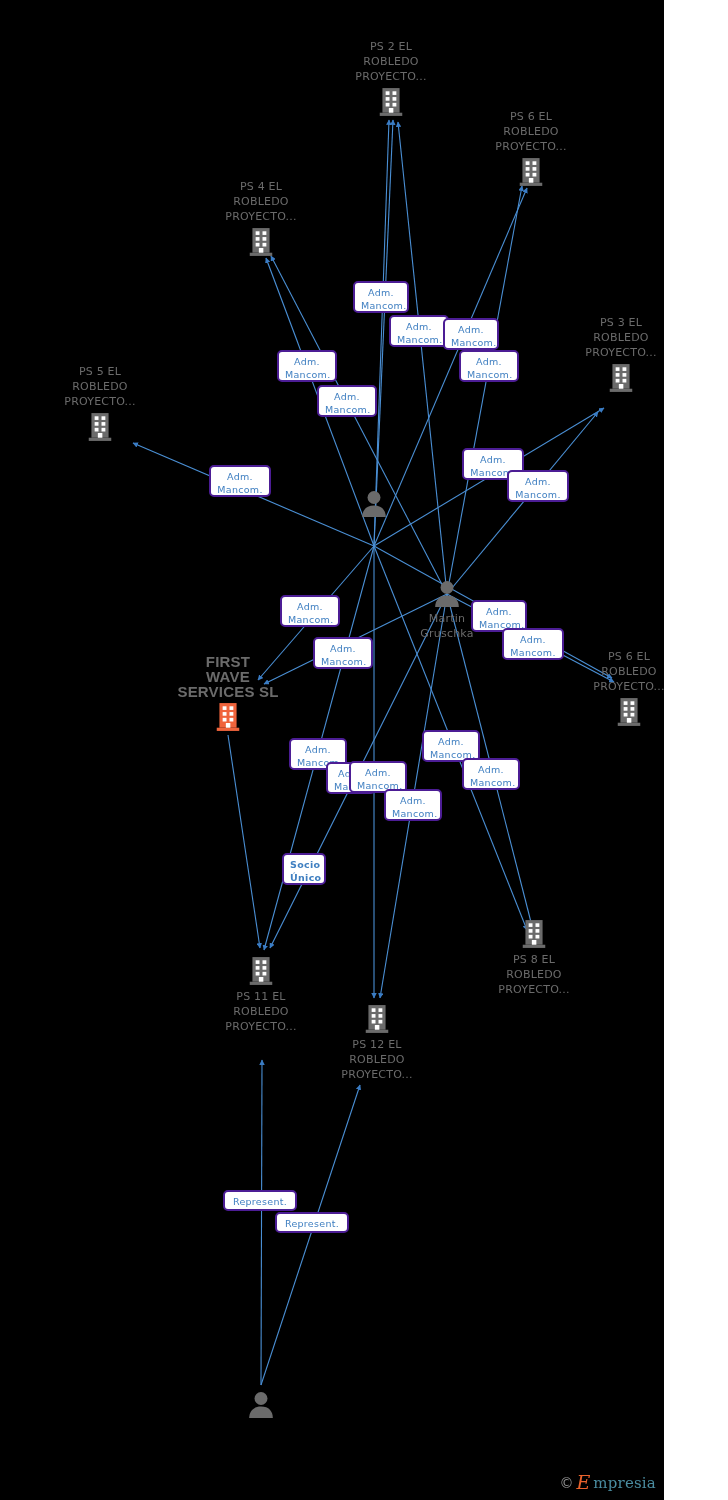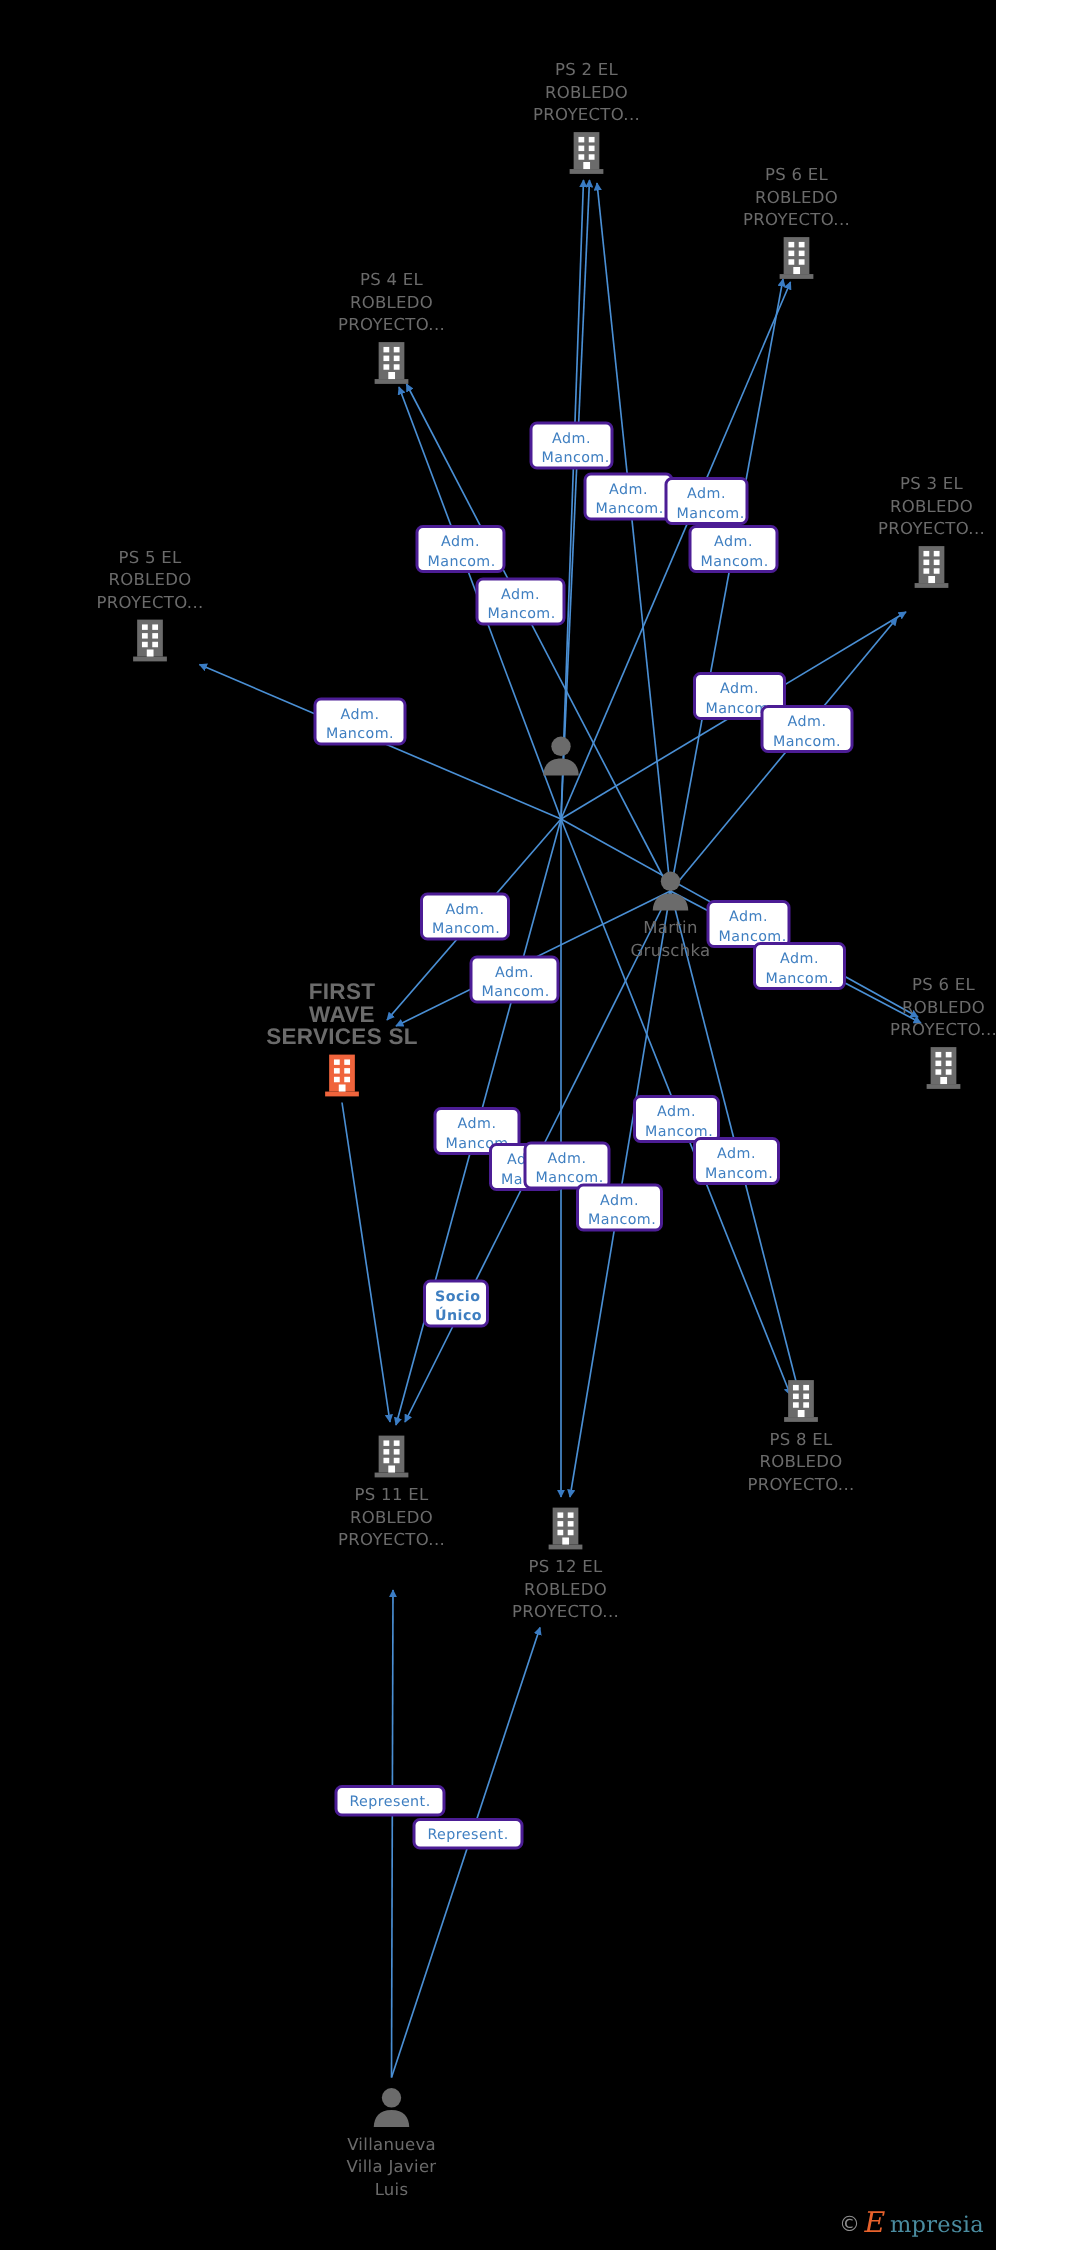--- a/index.html
+++ b/index.html
@@ -302,23 +302,20 @@
           </svg></div>
         <div class="node-label">PS 12 EL
 ROBLEDO
 PROYECTO...</div>
       </div>
       <div class="node label-below" style="left: 261px; top: 1391px;">
         <div class="node-glyph"><svg width="28" height="28" viewBox="0 0 26 26" xmlns="http://www.w3.org/2000/svg">
             <circle cx="13" cy="7" r="6" fill="#6b6b6b"></circle>
             <path d="M13 14.5 C5.5 14.5 2.2 19 2 25 L24 25 C23.8 19 20.5 14.5 13 14.5 Z" fill="#6b6b6b"></path>
           </svg></div>
-        <div class="node-label">Villanueva
-Villa Javier
-Luis</div>
       </div>
     </div>
   <div id="label-layer">
       <div class="edge-label" style="left: 353px; top: 281px; width: 56px; height: 32px;">Adm.
 Mancom.</div>
       <div class="edge-label" style="left: 389px; top: 315px; width: 60px; height: 32px;">Adm.
 Mancom.</div>
       <div class="edge-label" style="left: 443px; top: 318px; width: 56px; height: 32px;">Adm.
 Mancom.</div>
       <div class="edge-label" style="left: 459px; top: 350px; width: 60px; height: 32px;">Adm.

